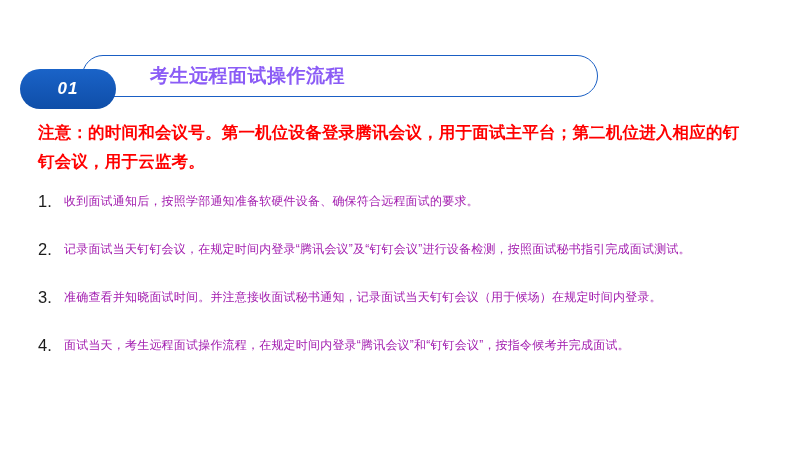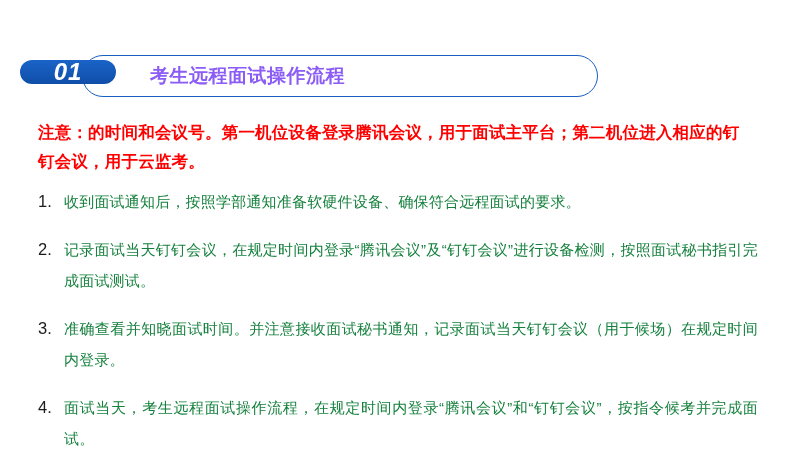--- a/index.html
+++ b/index.html
@@ -35,28 +35,28 @@
     right: 0;
     height: 42px;
     box-sizing: border-box;
     border: 1.5px solid #1a5fc4;
     border-radius: 21px;
     background: #ffffff;
   }
   .header-badge {
     position: absolute;
     left: 0;
-    top: 5px;
+    top: 14px;
     width: 96px;
-    height: 24px;
+    height: 40px;
     border-radius: 20px;
     background: #1559b8;
     background: linear-gradient(180deg, #1a63c8 0%, #0f4ea8 100%);
     color: #ffffff;
-    font-size: 24px;
+    font-size: 17px;
     font-weight: bold;
     font-style: italic;
     letter-spacing: 1px;
     display: flex;
     align-items: center;
     justify-content: center;
     font-family: "Liberation Sans", sans-serif;
   }
   .header-title {
     position: absolute;
@@ -99,22 +99,22 @@
   .step-num {
     flex: 0 0 auto;
     width: 26px;
     font-size: 16.5px;
     color: #1b1b1b;
     line-height: 31px;
     text-align: left;
   }
   .step-text {
     flex: 1 1 auto;
-    font-size: 15px;
-    color: #15803d;
+    font-size: 12px;
+    color: #a21caf;
     line-height: 31px;
     letter-spacing: 0.2px;
     text-align: justify;
   }
 </style>
 </head>
 <body>
 
 <div class="page">
 

